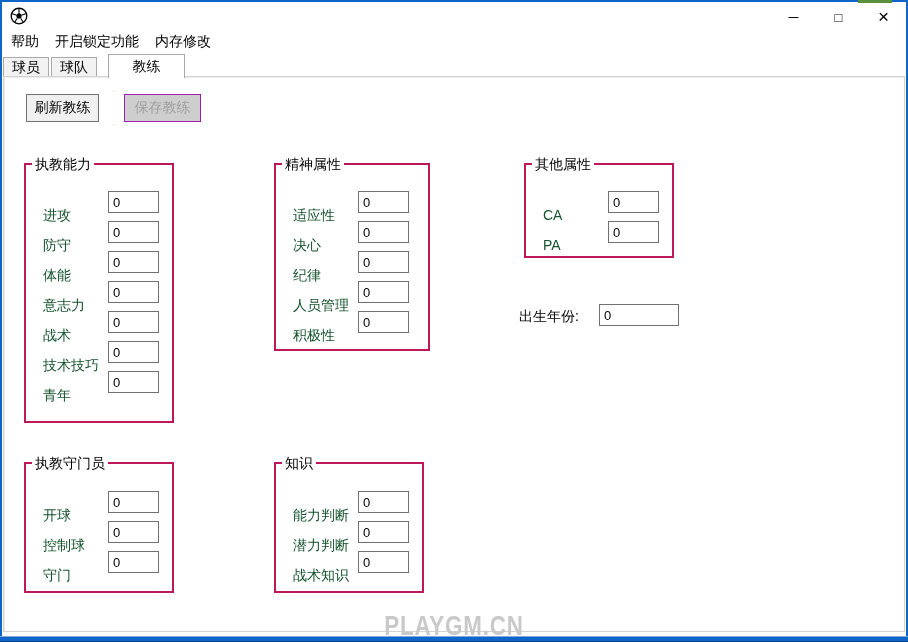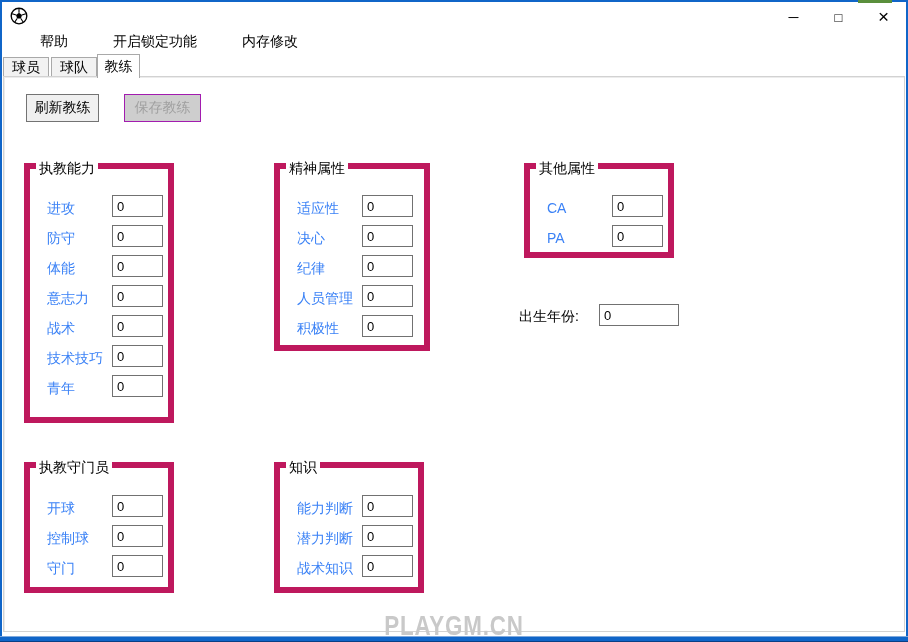--- a/index.html
+++ b/index.html
@@ -25,52 +25,52 @@
   .app-icon { position:absolute; left:8px; top:5px; width:18px; height:18px; }
   .title-text { position:absolute; left:32px; top:7px; font-size:13px; color:#000; white-space:nowrap; }
   .win-btns { position:absolute; right:0; top:0; height:30px; display:flex; }
   .win-btn { width:45px; height:30px; display:flex; align-items:center; justify-content:center;
              font-size:14px; color:#000; cursor:default; }
   .win-btn.close { font-size:19px; }
   .win-btn.max { font-size:13px; }
 
   
   .menubar { position:absolute; left:3px; top:31px; height:21px; display:flex; align-items:center; }
-  .menu-item { padding:2px 8px; font-size:14px; color:#000; white-space:nowrap;margin-left:29px; }
+  .menu-item { padding:2px 8px; font-size:14px; color:#000; white-space:nowrap; }
 
   
   .tab { position:absolute; background:#f2f2f2; border:1px solid #a9a9a9; border-bottom:none;
          font-size:14px; color:#000; text-align:center; }
   .tab.t0 { left:3px;  top:57px; width:46px; height:20px; line-height:19px;font-family:Liberation Serif, serif; }
   .tab.t1 { left:51px; top:57px; width:46px; height:20px; line-height:19px; }
-  .tab.t2 { left:97px; top:54px; width:43px; height:24px; line-height:22px;
+  .tab.t2 { left:108px; top:54px; width:77px; height:24px; line-height:22px;
             background:#ffffff; z-index:2; }
 
   
   .panel { position:absolute; left:3px; top:76px; width:902px; height:556px;
            background:#ffffff; border:1px solid #d2d2d2;
            box-shadow:inset 1px 1px 0 #ececec; z-index:1; }
 
   
   .btn { position:absolute; height:28px; font-size:14px; text-align:center;
          font-family:inherit; }
   .btn.refresh { left:22px; top:17px; width:73px; background:#f0f0f0; border:1px solid #737373; color:#000; }
   .btn.save    { left:120px; top:17px; width:77px; background:#cecece; border:1px solid #a21caf; color:#a0a0a0; }
 
   
-  .group { position:absolute; border:6px solid #be185d; background:transparent; }
+  .group { position:absolute; border:2px solid #be185d; background:transparent; }
   .g1 { left:20px;  top:86px;  width:150px; height:260px; }
   .g2 { left:270px; top:86px;  width:156px; height:188px; }
   .g3 { left:520px; top:86px;  width:150px; height:95px;  }
   .g4 { left:20px;  top:385px; width:150px; height:131px; }
   .g5 { left:270px; top:385px; width:150px; height:131px;padding-left:21px; }
   .group-title { position:absolute; top:-9px; left:6px; background:#ffffff; padding:0 3px;
                  font-size:14px; color:#000; white-space:nowrap; }
   .row { position:absolute; left:0; width:100%; height:24px; }
-  .row .lbl { position:absolute; left:17px; top:5px; font-size:14px; color:#3b82f6; white-space:nowrap; }
+  .row .lbl { position:absolute; left:17px; top:16px; font-size:14px; color:#14532d; white-space:nowrap; }
   .row input, .field-input {
       position:absolute; left:82px; top:0; width:51px; height:22px;
       border:1px solid #717171; background:#fff; color:#000;
       font-size:13px; padding:1px 4px; font-family:inherit; }
 
   
   .birth-lbl { position:absolute; left:515px; top:231px; font-size:14px; color:#000; white-space:nowrap; }
   .birth-input { position:absolute; left:595px; top:227px; width:80px; height:22px;
                  border:1px solid #717171; background:#fff; color:#000;
                  font-size:13px; padding:1px 4px; font-family:inherit; }

